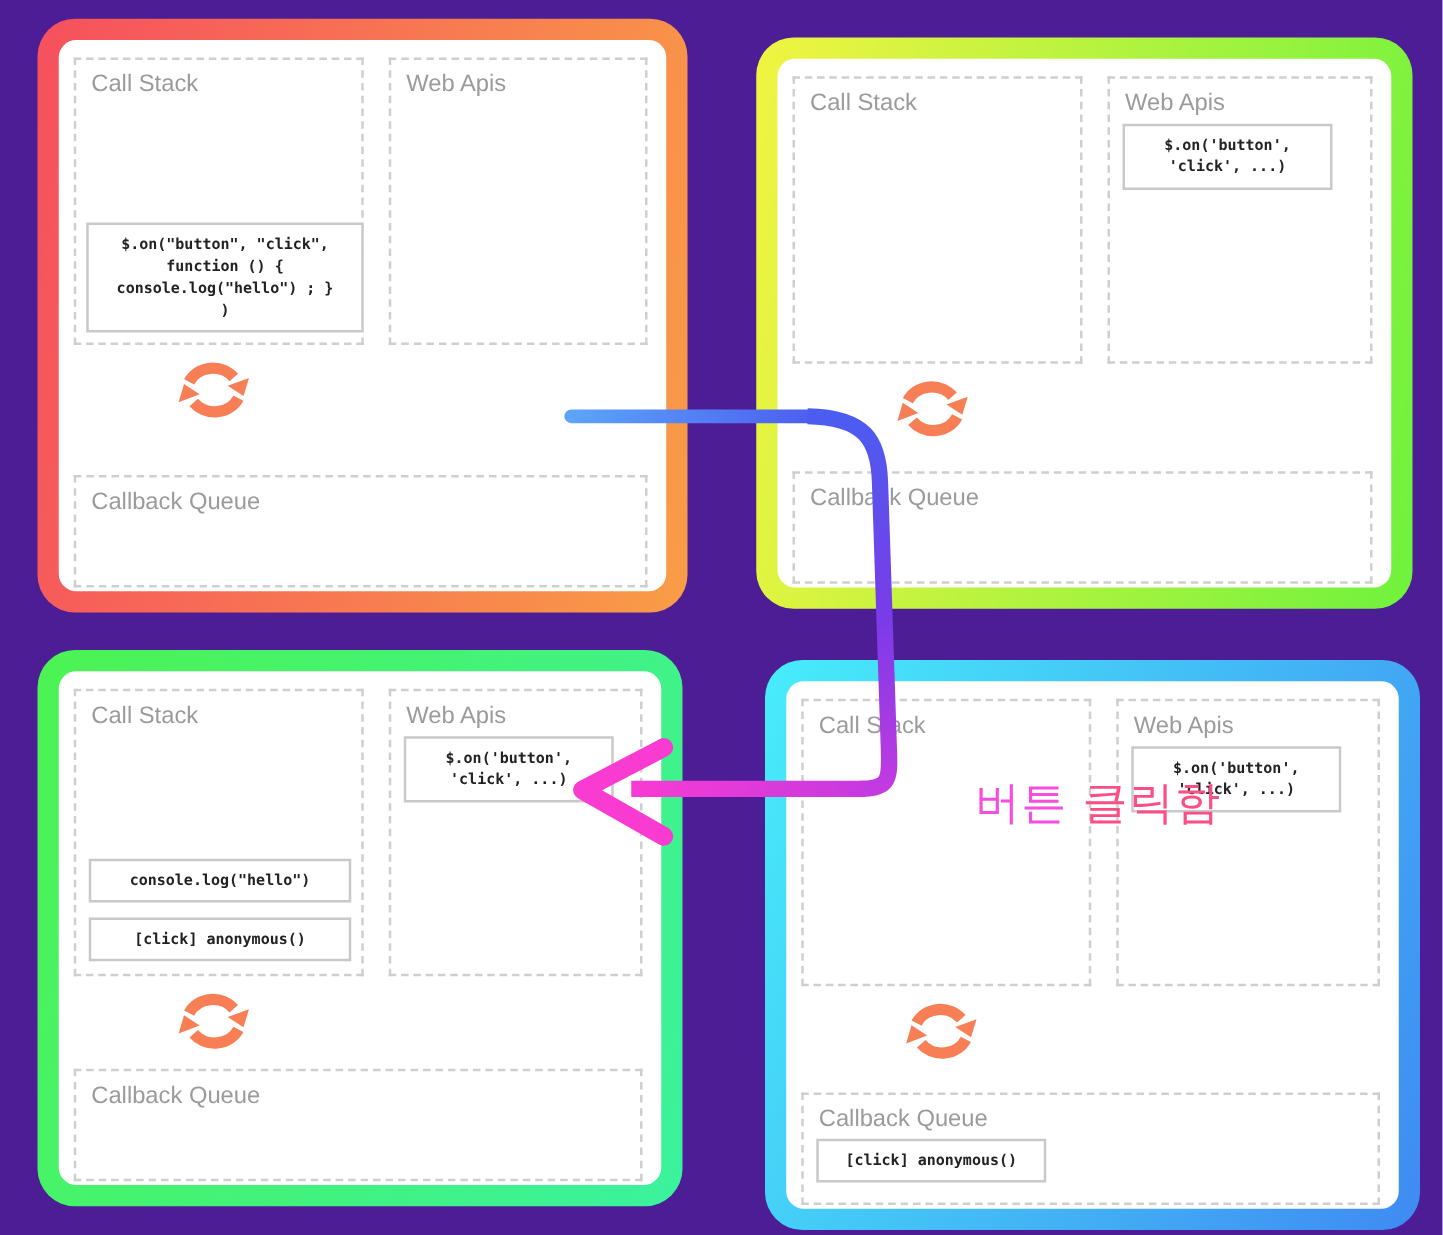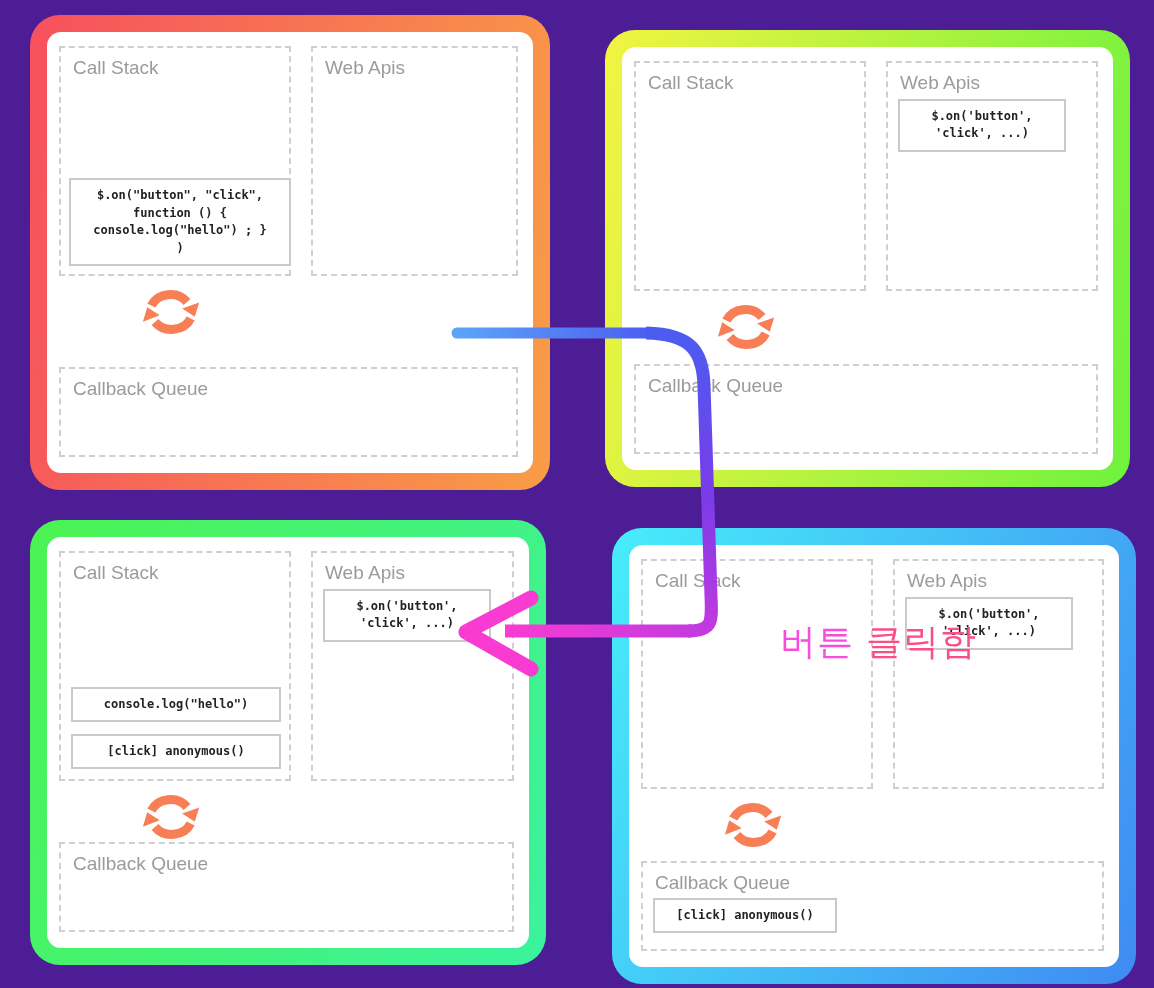--- a/index.html
+++ b/index.html
@@ -17,21 +17,21 @@
   }
   .p1 { left:30px;  top:15px;  width:520px; height:475px; }
   .p2 { left:605px; top:30px;  width:525px; height:457px; }
   .p3 { left:30px;  top:520px; width:516px; height:445px; }
   .p4 { left:612px; top:528px; width:524px; height:456px; }
 
   
   .box { position:absolute; border:2px dashed #cfcfcf; background:#ffffff; }
   .box-callstack { left:12px; top:14px; width:232px; height:230px; }
   .box-webapis   { left:264px; right:15px; top:14px; height:230px; }
-  .box-callback  { left:12px; right:15px; bottom:16px; height:90px; }
+  .box-callback  { left:12px; right:15px; bottom:3px; height:90px; }
   .box-label {
     color:#9b9b9b; font-size:19px; line-height:1.2;
     padding:9px 0 0 12px; white-space:nowrap; overflow:hidden;
   }
 
   
   .code {
     border:2px solid #c9c9c9; background:#ffffff;
     font-family:"DejaVu Sans Mono", monospace; font-weight:bold;
     font-size:12px; line-height:1.45; color:#222222;

